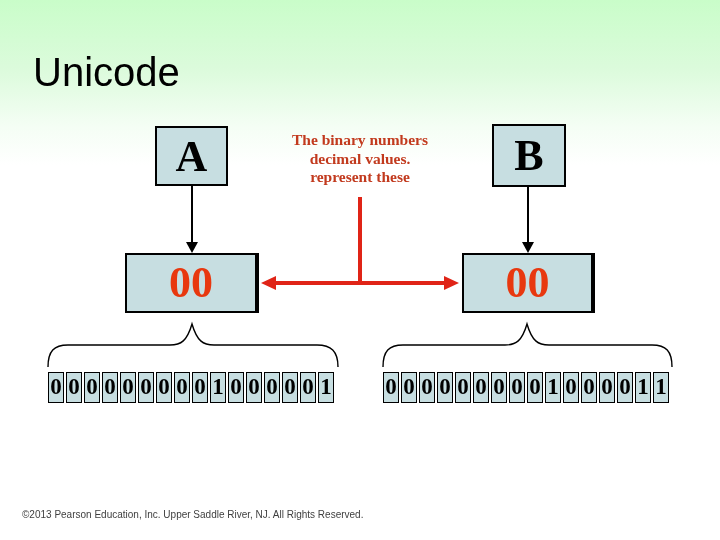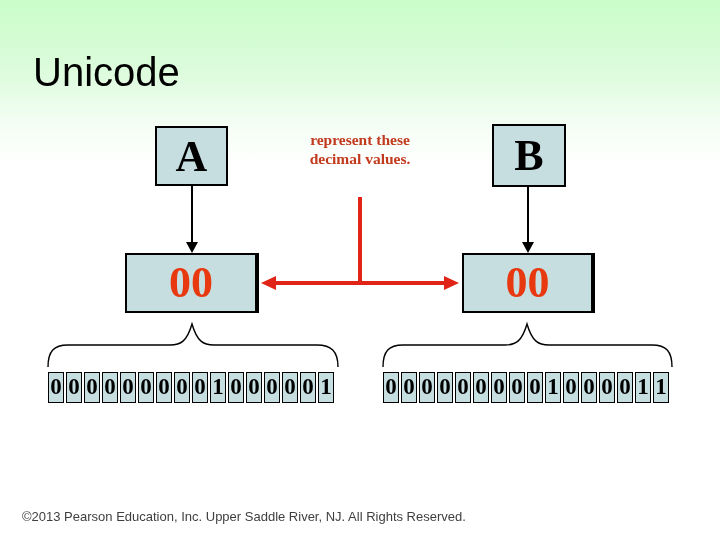--- a/index.html
+++ b/index.html
@@ -34,38 +34,39 @@
   .code-cell.first { border-right:2px solid #000; }
   .bitrow { position:absolute; display:flex; gap:2px; }
   .row-a { left:48px; top:372px; }
   .row-b { left:383px; top:372px; }
   .bit {
     width:16px; height:31px; box-sizing:border-box; border:1px solid #000; background:#c7dee1;
     font-family:"Liberation Serif", serif; font-weight:bold; font-size:23px;
     line-height:28px; text-align:center; color:#000;
   }
   .overlay { position:absolute; left:0; top:0; width:720px; height:540px; pointer-events:none; }
-  .footer { position:absolute; font-size:13px; color:#3f3f3f; }
+  .footer { position:absolute; font-size:10px; color:#3f3f3f; }
   .footer-left { left:22px; top:509px; }
   .footer-right { right:18px; top:520px;margin-top:40px; }
 </style>
 </head>
 <body>
 
 <div class="slide">
 
   <div class="title">Unicode</div>
 
   <div class="char-box box-a">
     <span>A</span>
   </div>
 
   <div class="caption">
+    <div>The binary numbers</div>
+    <div>decimal values.</div>
     <div>represent these</div>
-    <div>decimal values.</div>
   </div>
 
   <div class="char-box box-b">
     <span>B</span>
   </div>
 
   <div class="code-box code-a">
     <div class="code-cell first">00</div>
   </div>
 

